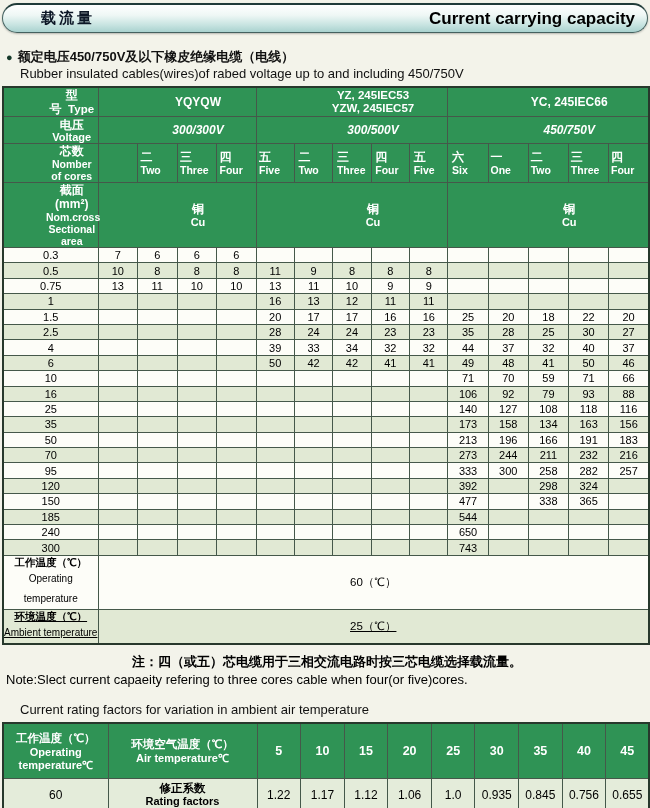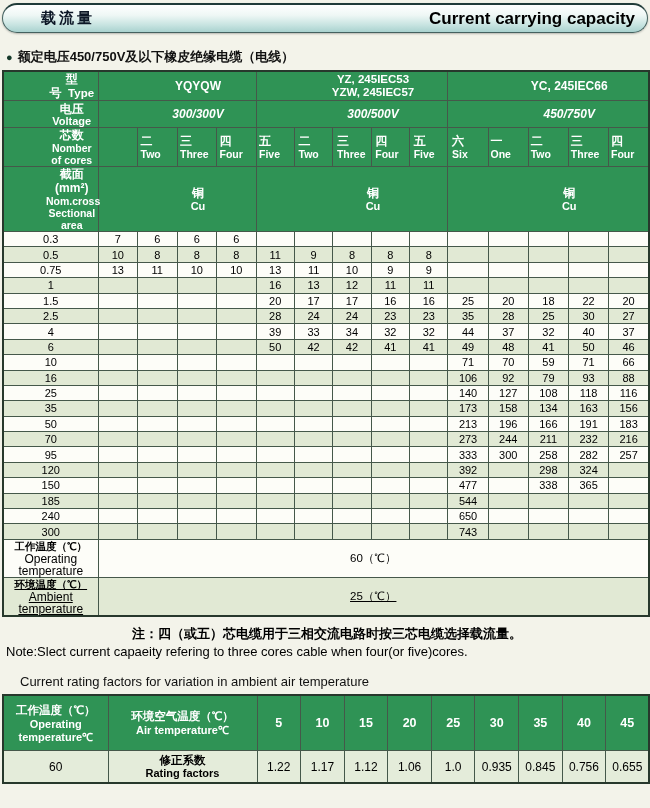--- a/index.html
+++ b/index.html
@@ -48,21 +48,21 @@
   .voltage-row .val { font-size:12px;font-style:italic; }
   .cores-row th { height:35px; }
   .cores-row .hdr-zh { font-size:12px; line-height:14px; }
   .cores-row .hdr-en { font-size:10.5px; line-height:12px; }
   .area-row th { height:48px;margin-left:48px; }
   .area-row .hdr-en { font-size:10.5px; line-height:12px; }
   #main-tbody td { height:15.4px; font-size:11px; background:#fdfdf8; }
   #main-tbody tr:nth-child(even) td { background:#e1e9d4; }
   .temp-row td { height:34px; }
   .temp-row td.label .lzh { font-size:10.5px; font-weight:bold; line-height:13px; }
-  .temp-row td.label .len { font-size:12px; line-height:12px; }
+  .temp-row td.label .len { font-size:10px; line-height:20px; }
   .temp-val { font-size:11.5px; }
   tr.white td { background:#fdfdf8; }
   tr.stripe td { background:#e1e9d4;text-decoration:underline; }
 
   
   .note { margin:9px 0 0 4px; }
   .note-zh { font-size:13px; font-weight:bold; line-height:16px;text-align:center; }
   .note-en { font-size:13px; margin-top:2px; line-height:16px; }
 
   
@@ -81,20 +81,21 @@
 
 <div class="page">
 
   <div class="banner">
     <span class="banner-zh">载流量</span>
     <span class="banner-en">Current carrying capacity</span>
   </div>
 
   <div class="section-head">
     <div class="zh-line"><span class="bullet">●</span><span>额定电压450/750V及以下橡皮绝缘电缆（电线）</span></div>
+    <div class="en-line">Rubber insulated cables(wires)of rabed voltage up to and including 450/750V</div>
   </div>
 
   <table class="main">
     <colgroup>
       <col style="width:95px">
       <col style="width:39.5px">
         <col style="width:39.5px">
         <col style="width:39.5px">
         <col style="width:39.5px">
       <col style="width:38.4px">

